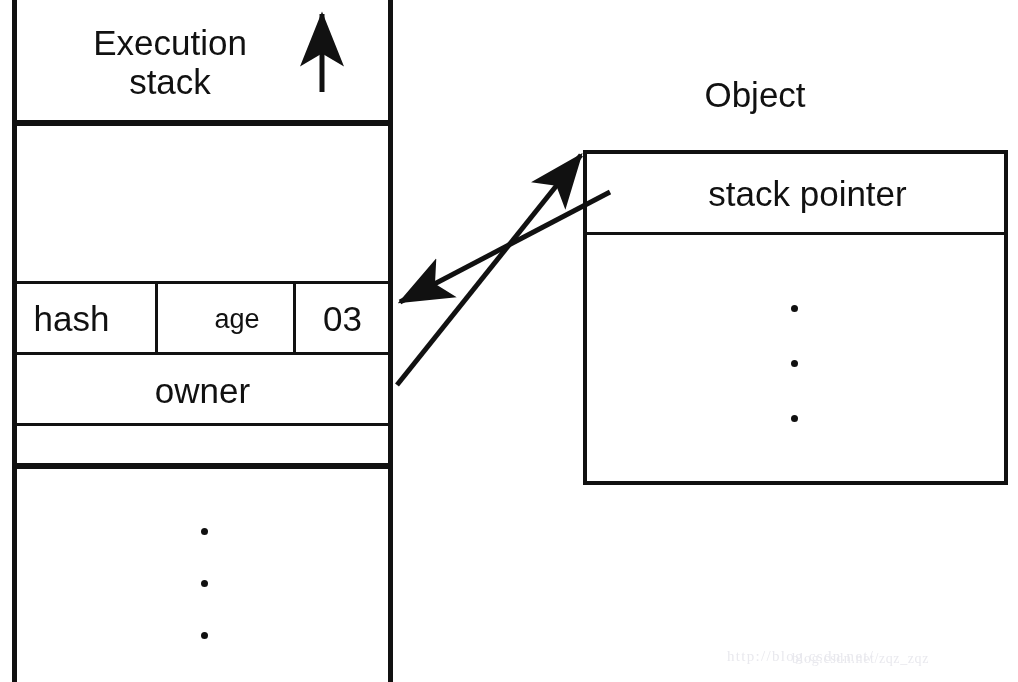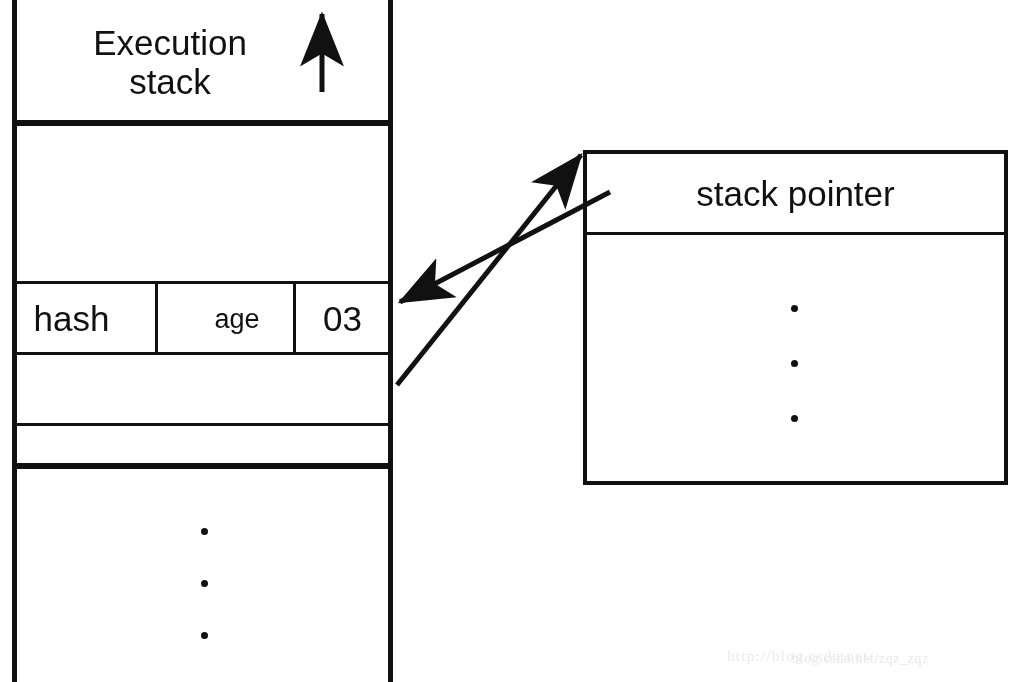--- a/index.html
+++ b/index.html
@@ -62,21 +62,21 @@
     background:transparent;
   }
   .object-box .divider{
     position:absolute;left:0;top:78px;width:100%;height:3px;background:#111;
   }
   #object-title{
     position:absolute; left:605px; top:72px; width:300px; height:46px;
     font-size:35px;
   }
   #stack-pointer-label{
-    position:absolute; left:587px; top:155px; width:417px; height:78px;
+    position:absolute; left:599px; top:155px; width:417px; height:78px;
     font-size:35px;
   }
 
   
   .watermark{
     position:absolute; white-space:nowrap;
     color:#e9e9ee; font-size:15px; letter-spacing:1.3px;
     font-family:"Liberation Serif","DejaVu Serif",serif;
     user-select:none;
   }
@@ -104,29 +104,31 @@
   <div class="cell-text" id="exec-stack-label">Execution
 stack</div>
 
 
   <div class="cell-text" id="cell-hash">hash</div>
 
   <div class="cell-text" id="cell-age">age</div>
 
   <div class="cell-text" id="cell-01">03</div>
 
+  <div class="cell-text" id="cell-owner">owner</div>
 
   <div class="dot" style="left:201px;top:528px;"></div>
   <div class="dot" style="left:201px;top:580px;"></div>
   <div class="dot" style="left:201px;top:632px;"></div>
 
   <div class="object-box">
     <div class="divider"></div>
   </div>
 
+  <div class="cell-text" id="object-title">Object</div>
 
   <div class="cell-text" id="stack-pointer-label">stack pointer</div>
 
   <div class="dot" style="left:791px;top:305px;"></div>
   <div class="dot" style="left:791px;top:360px;"></div>
   <div class="dot" style="left:791px;top:415px;"></div>
 
   <svg class="overlay" viewBox="0 0 1018 682">
     <defs>
       <marker id="ah" markerWidth="13" markerHeight="13" refX="10.5" refY="5" orient="auto" markerUnits="strokeWidth">

